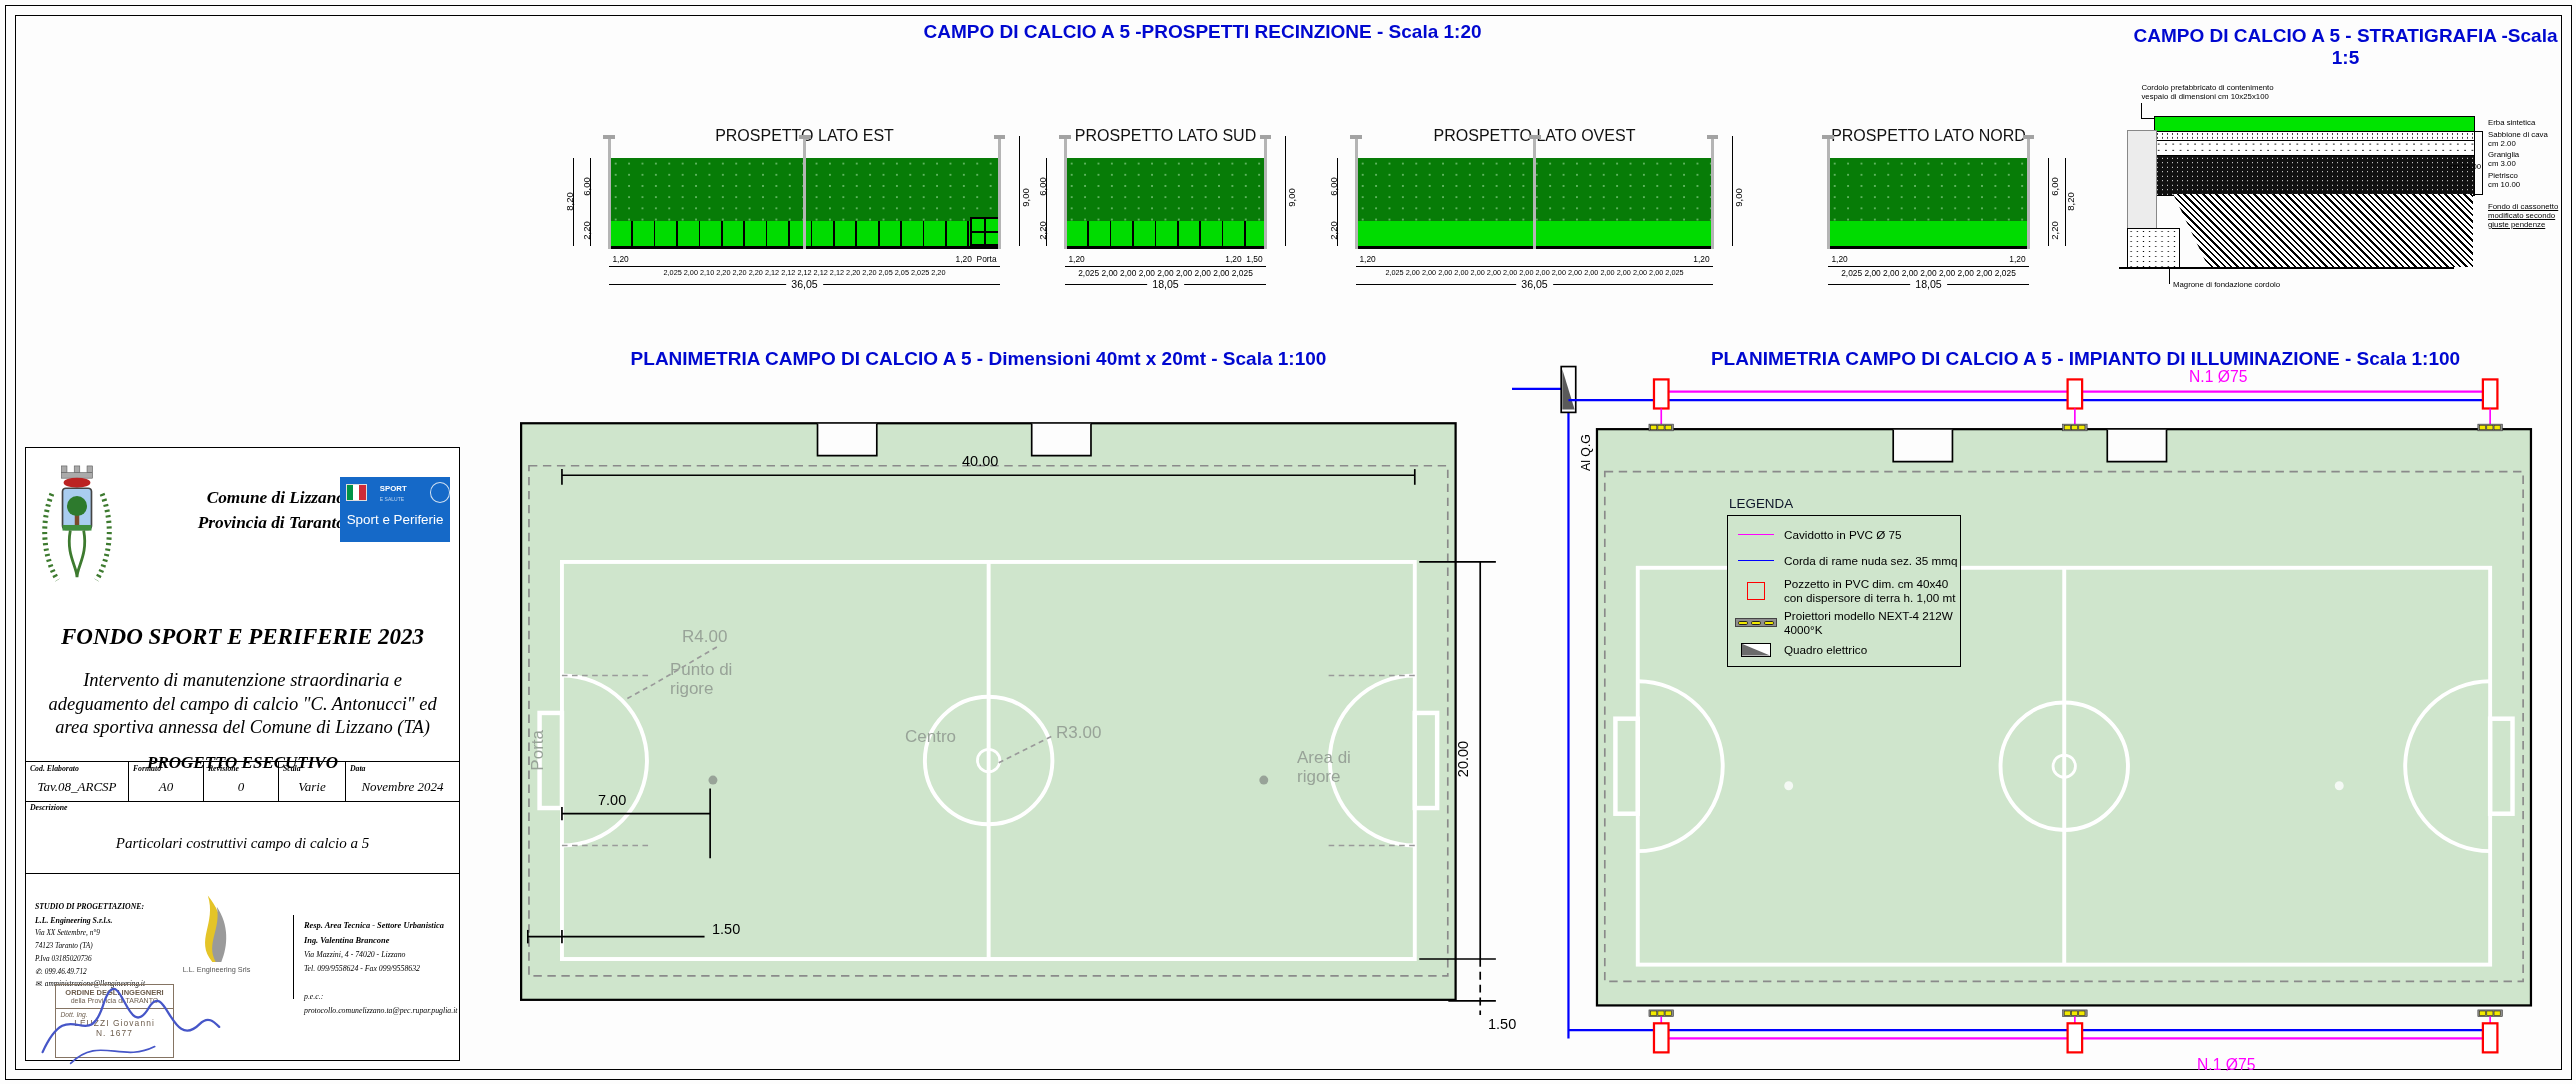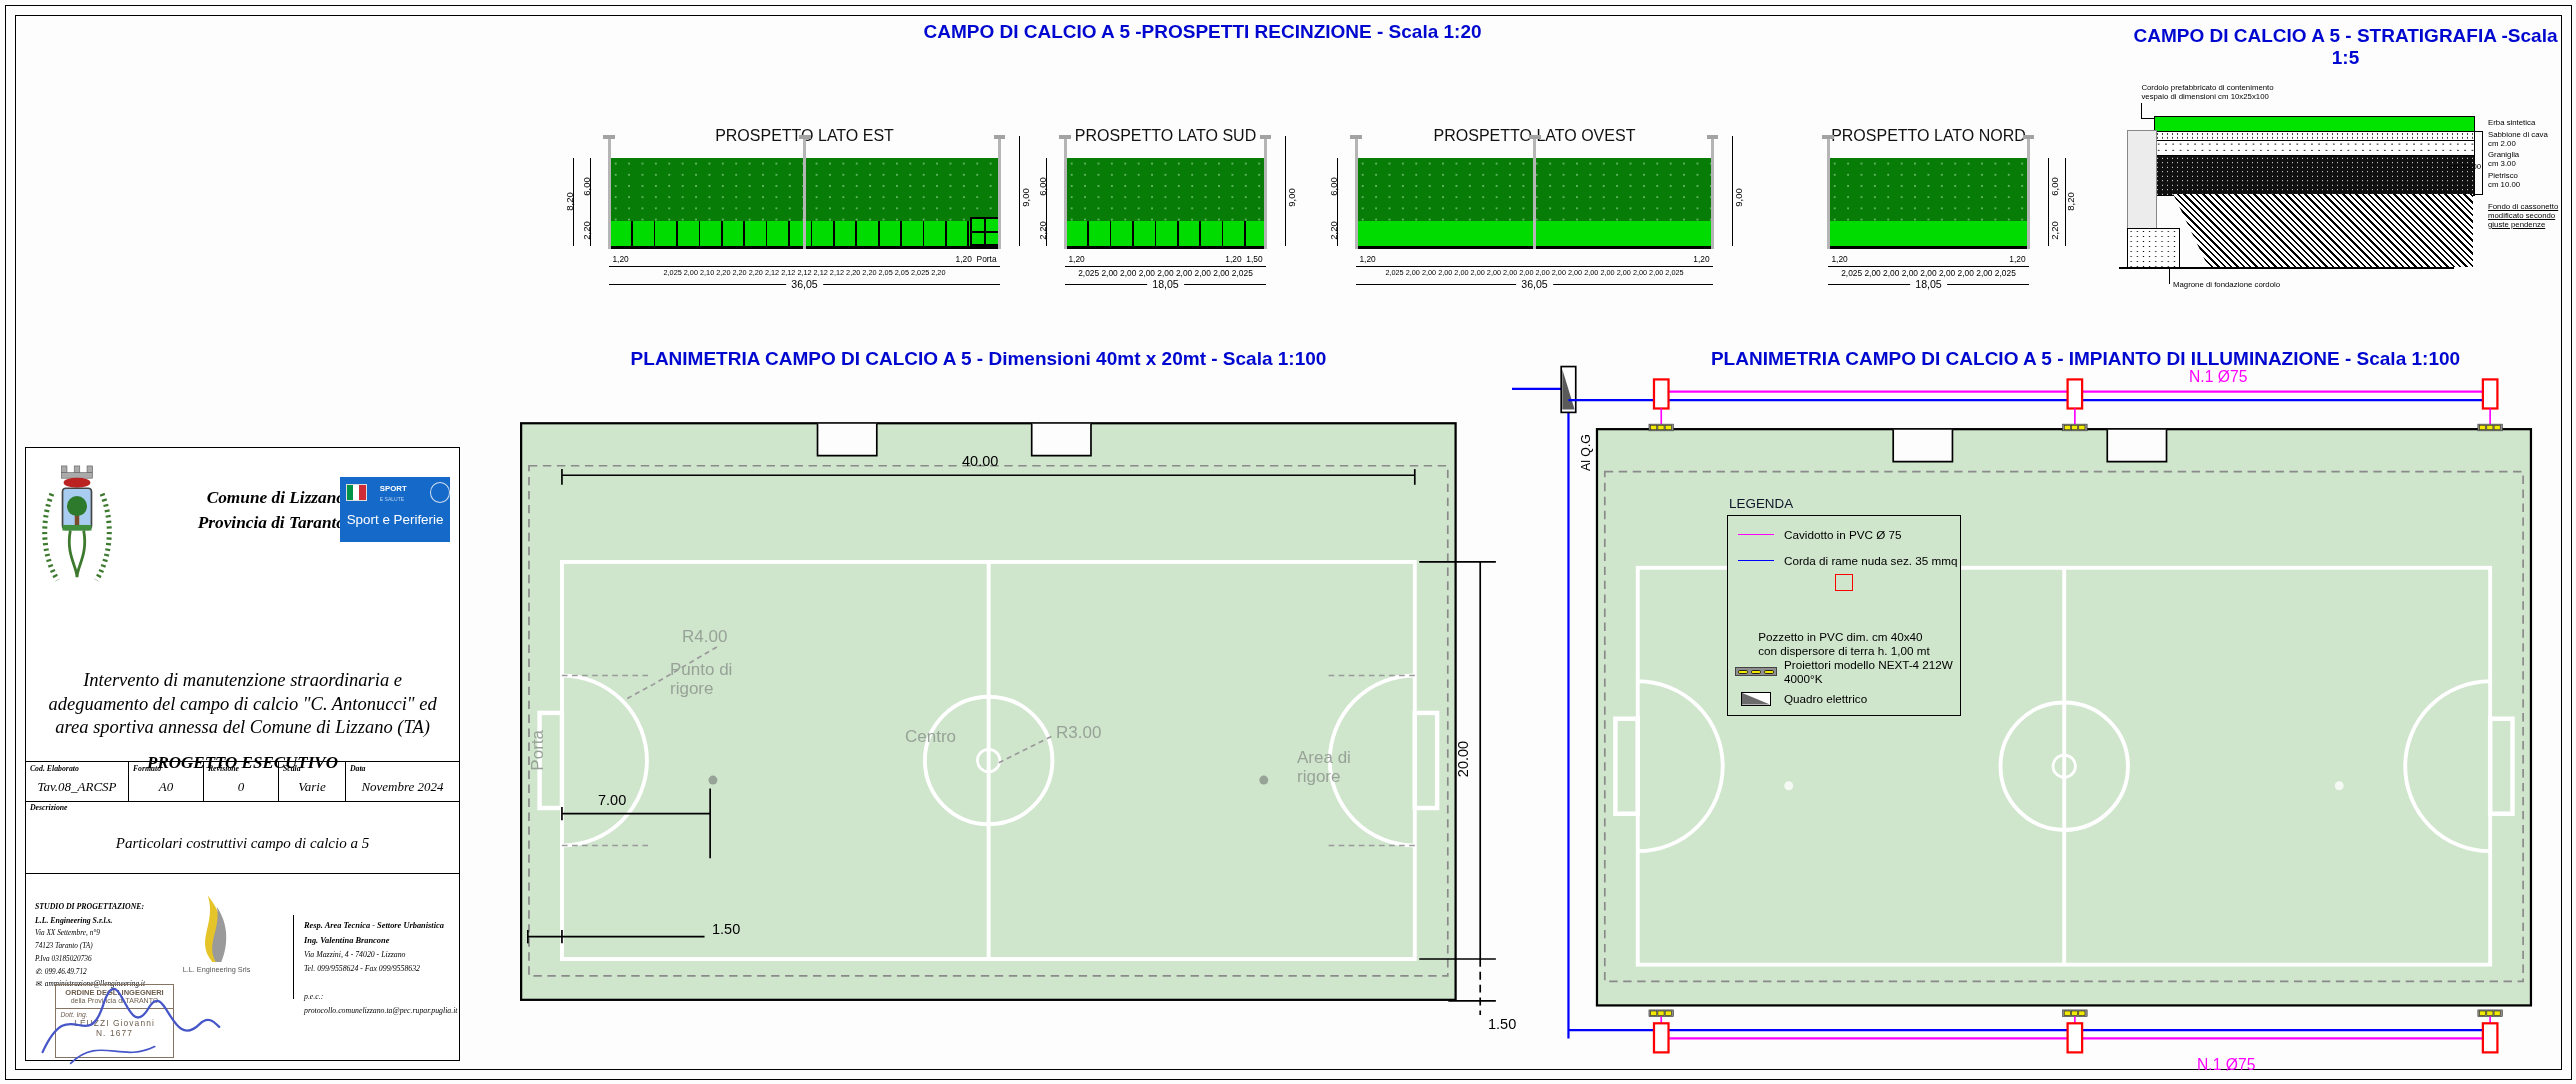--- a/index.html
+++ b/index.html
@@ -404,21 +404,21 @@
           <span class="sym-line" style="background:#ff00ff;"></span>
         </span>
       <span class="ltext">Cavidotto in PVC Ø 75</span>
     </div>
     <div class="lrow">
       <span class="lsym">
           <span class="sym-line" style="background:#0000ff;"></span>
         </span>
       <span class="ltext">Corda di rame nuda sez. 35 mmq</span>
     </div>
-    <div class="lrow" style="min-height:35px;flex-direction:column;">
+    <div class="lrow" style="min-height:35px;">
       <span class="lsym">
           <span class="sym-poz"></span>
         </span>
       <span class="ltext"><span>Pozzetto in PVC dim. cm 40x40</span><br>
       <span>con dispersore di terra h. 1,00 mt</span></span>
     </div>
     <div class="lrow">
       <span class="lsym">
           <span class="sym-proj">
             <i></i>
@@ -463,20 +463,21 @@
           <i></i>
           <i></i>
           <i></i>
         </span>
       <span><span class="sp1">SPORT</span><br>
             <span class="sp2">E SALUTE</span></span>
       <span class="circ"></span>
     </div>
     <div class="row2">Sport e Periferie</div>
   </div>
+  <div class="tb-fondo">FONDO SPORT E PERIFERIE 2023</div>
   <div class="tb-int preline">Intervento di manutenzione straordinaria e
 adeguamento del campo di calcio "C. Antonucci" ed
 area sportiva annessa del Comune di Lizzano (TA)</div>
   <div class="tb-prog">PROGETTO ESECUTIVO</div>
   <div class="tb-table">
     <div class="tb-cell" style="width:103px;">
       <span class="h">Cod. Elaborato</span>
       <span class="v">Tav.08_ARCSP</span>
     </div>
     <div class="tb-cell" style="width:75px;">

